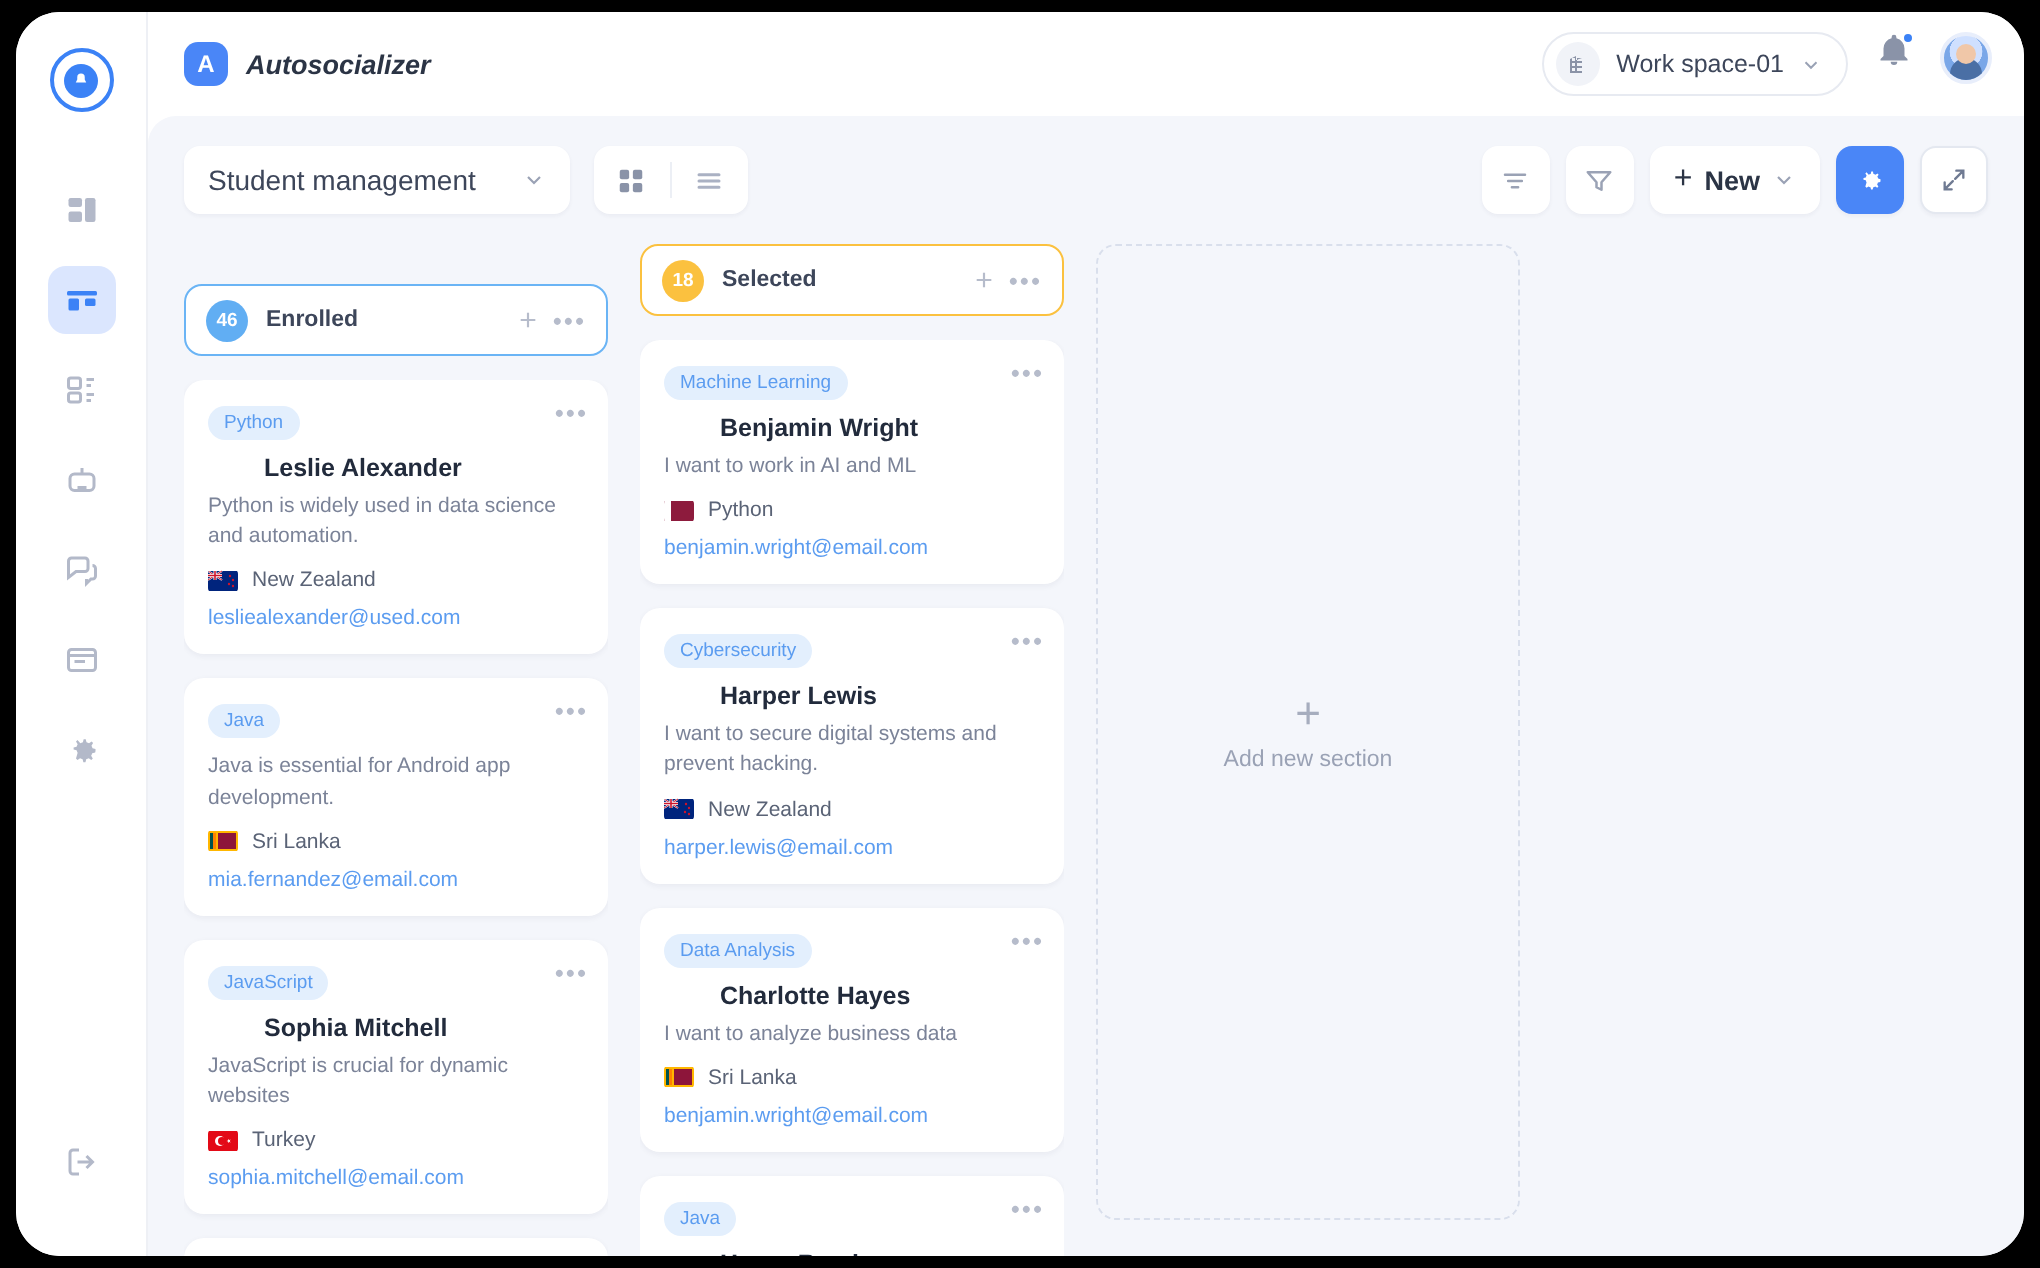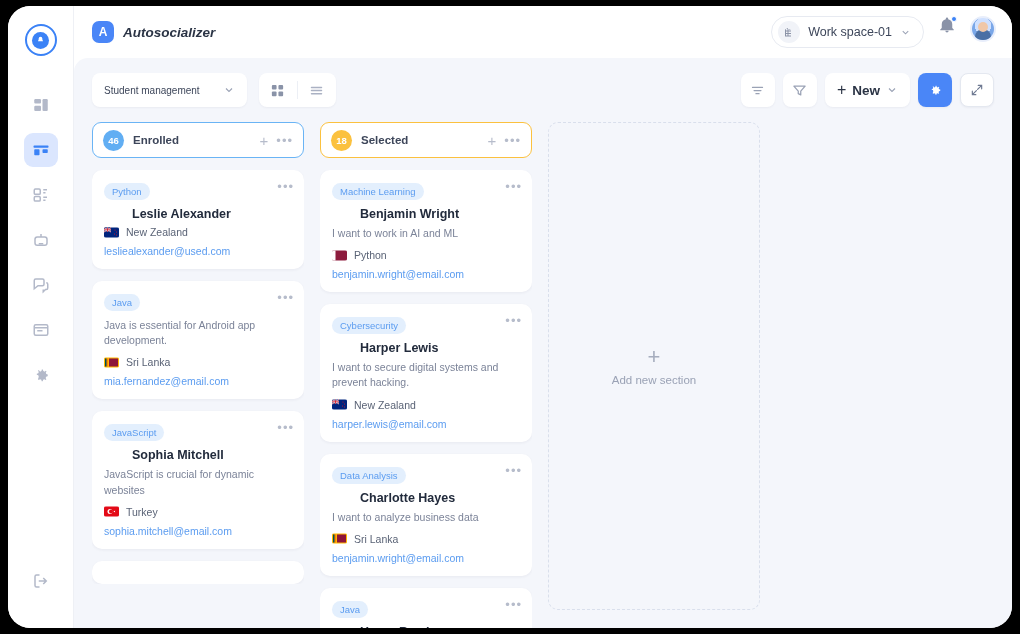--- a/index.html
+++ b/index.html
@@ -114,21 +114,21 @@
     margin: 0 0 0 0;
     padding: 14px 18px 0 18px;
     display: flex; flex-direction: column;
     min-height: 0;
   }
 
   .board-toolbar { display: flex; align-items: center; height: 36px; margin-bottom: 14px; flex:0 0 36px;}
   .select-pill {
     display:flex;align-items:center;gap:23px;
     background:#fff; border-radius: 8px; height:34px; padding: 0 12px;
-    font-size: 10px; color:#3d465a; cursor:pointer;
+    font-size: 14px; color:#3d465a; cursor:pointer;
     box-shadow: 0 1px 2px rgba(30,40,70,0.05);
   }
   .view-toggle {
     display:flex; margin-left: 12px; background:#fff; border-radius:8px; height:34px;
     overflow:hidden; box-shadow: 0 1px 2px rgba(30,40,70,0.05);
   }
   .view-btn {
     width:38px; display:flex;align-items:center;justify-content:center;
     color:#aab1c3; cursor:pointer;
   }
@@ -151,21 +151,21 @@
   .new-btn .chev { color:#9aa2b5; font-weight:400; }
 
   .columns { display:flex; gap: 16px; flex: 1 1 auto; min-height: 0; }
 
   .column { width: 212px; display:flex; flex-direction:column; min-height:0; }
   .col-head {
     display:flex; align-items:center; gap:9px;
     background:#fff; border-radius: 9px; height: 36px; padding: 0 10px;
     flex: 0 0 36px;
   }
-  .col-head.enrolled { border: 1.5px solid #6ab4f5; }
+  .col-head.enrolled { border: 1.5px solid #6ab4f5; margin-top: 20px; }
   .col-head.selected { border: 1.5px solid #fbc13f; }
   .count {
     width:21px;height:21px;border-radius:50%;
     display:flex;align-items:center;justify-content:center;
     font-size:9.5px;font-weight:700;color:#fff;
   }
   .count.blue { background:#61aef3; }
   .count.yellow { background:#fbc13f; }
   .col-title { font-size:11.5px; font-weight:600; color:#3d465a; }
   .col-actions { margin-left:auto; display:flex; align-items:center; gap:8px; color:#b6bccb; }
@@ -371,20 +371,21 @@
               <span style="font-size:15px;">+</span>
               <span style="font-size:13px;letter-spacing:1px;">•••</span>
             </div>
           </div>
           <div class="col-body">
 
             <div class="card">
               <span class="card-dots">•••</span>
               <span class="tag">Python</span>
               <div class="card-name">Leslie Alexander</div>
+              <div class="card-desc">Python is widely used in data science and automation.</div>
               <div class="card-loc">
                 <svg class="flag" viewBox="0 0 30 20">
                     <rect width="30" height="20" fill="#00247d"></rect>
                     <g>
                       <rect x="0" y="0" width="14" height="9" fill="#00247d"></rect>
                       <path d="M0 0l14 9M14 0L0 9" stroke="#fff" stroke-width="2"></path>
                       <path d="M0 0l14 9M14 0L0 9" stroke="#cc142b" stroke-width="1"></path>
                       <path d="M7 0v9M0 4.5h14" stroke="#fff" stroke-width="3"></path>
                       <path d="M7 0v9M0 4.5h14" stroke="#cc142b" stroke-width="1.6"></path>
                     </g>

